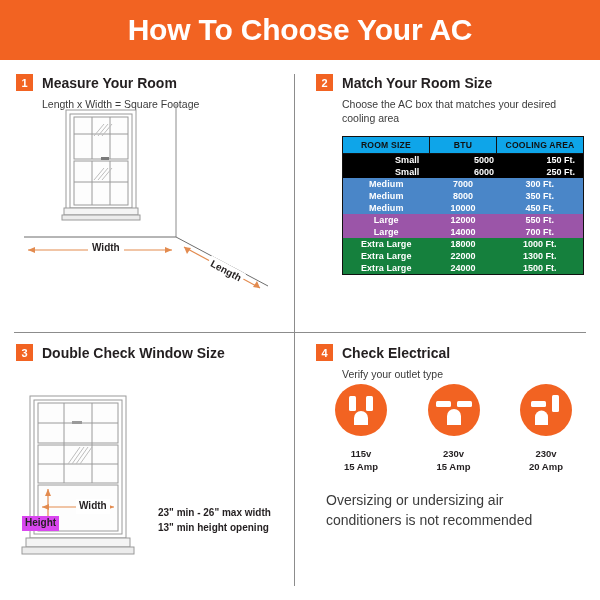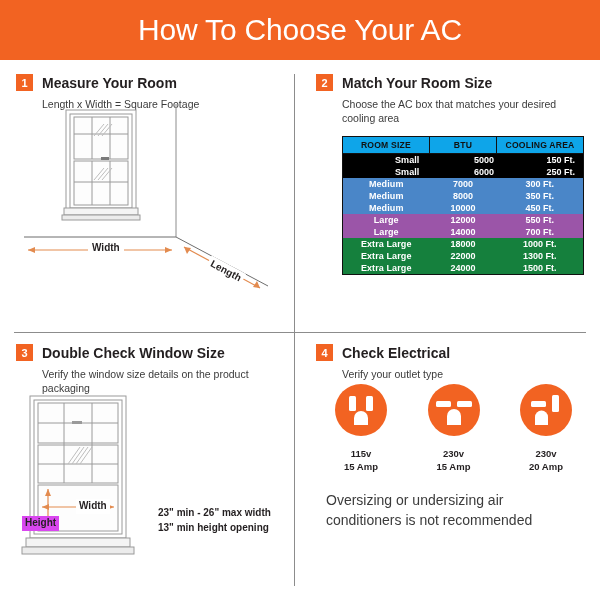--- a/index.html
+++ b/index.html
@@ -10,21 +10,21 @@
     color:#231f20;
   }
   .page{position:relative;width:600px;height:600px;box-sizing:border-box;}
 
   
   .header{
     height:60px;background:#f26322;
     display:flex;align-items:center;justify-content:center;
   }
   .header h1{
-    margin:0;color:#ffffff;font-size:30px;font-weight:normal;
+    margin:0;color:#ffffff;font-size:30px;font-weight:bold;
     letter-spacing:-0.2px;
   }
 
   
   .grid{
     position:relative;
     width:600px;height:540px;
     display:grid;
     grid-template-columns:1fr 1fr;
     grid-template-rows:1fr 1fr;
@@ -237,21 +237,20 @@
             </tbody>
         </table>
       </div>
     </div>
 
     <div class="panel">
       <div class="phead">
         <div class="badge">3</div>
         <div class="ptitle">Double Check Window Size</div>
       </div>
-      <div class="psub">Verify the window size details on the product packaging</div>
 
       <svg class="illus" style="left:16px;top:62px;" width="140" height="175" viewBox="0 0 140 175">
         <g stroke="#9a9a9a" fill="#ffffff" stroke-width="1">
           <rect x="14" y="4" width="96" height="142"></rect>
           <rect x="18" y="8" width="88" height="134"></rect>
 
           <rect x="22" y="11" width="80" height="40" fill="#fdfdfd"></rect>
 
           <rect x="22" y="53" width="80" height="38" fill="#fdfdfd"></rect>
 

